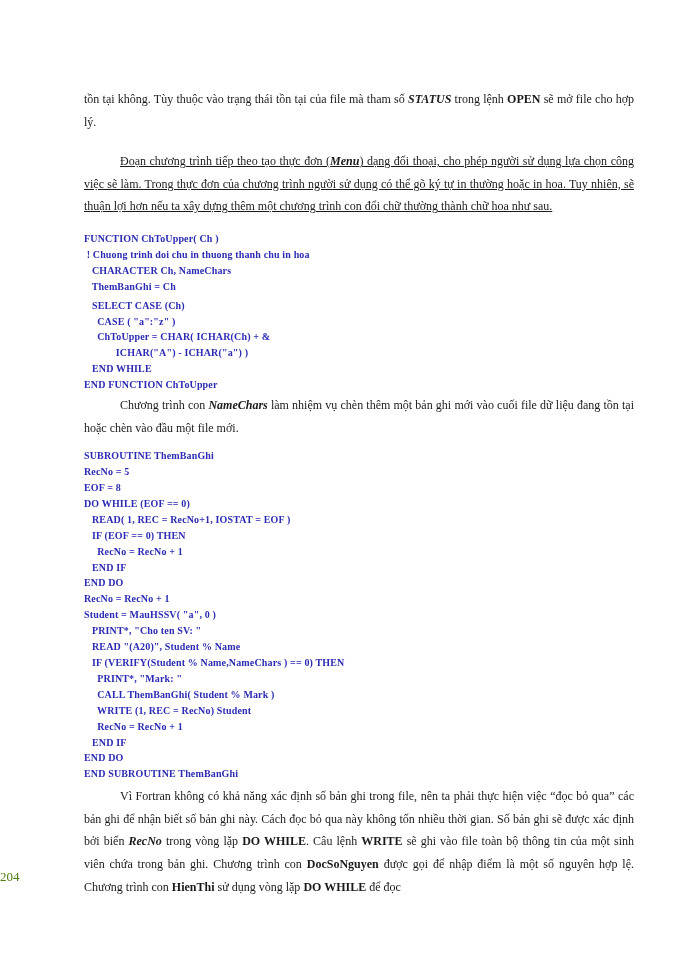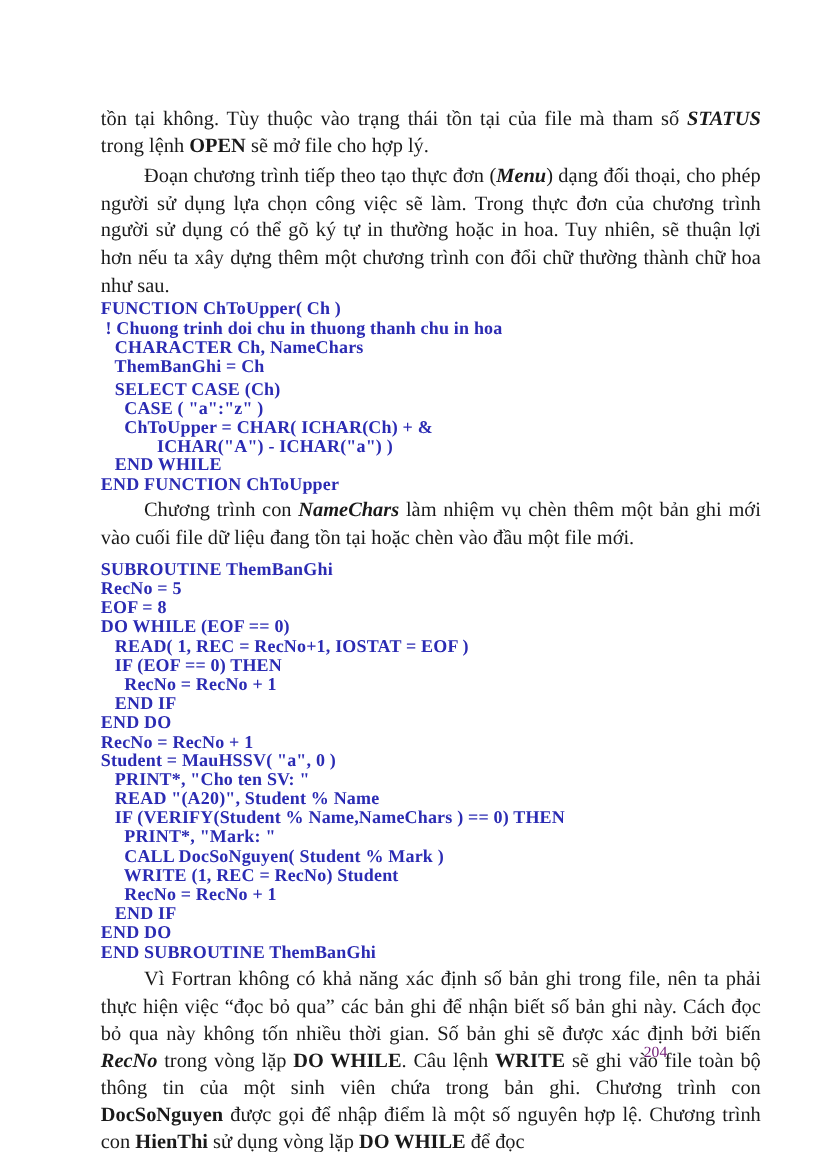--- a/index.html
+++ b/index.html
@@ -1,30 +1,30 @@
 <!DOCTYPE html>
 <html><head>
 <meta charset="utf-8">
 <style>
   html, body { margin: 0; padding: 0; background: #ffffff; }
   body { width: 700px; height: 960px; position: relative; overflow: hidden;
          font-family: "Liberation Serif", "DejaVu Serif", serif; color: #1a1a1a; }
   .page { position: absolute; left: 84px; top: 88px; width: 550px; }
-  .para { font-size: 17px; line-height: 22.6px; margin: 0; text-align: justify; }
+  .para { font-size: 12px; line-height: 22.6px; margin: 0; text-align: justify; }
   .para.indent { text-indent: 36px; }
-  .para + .para { margin-top: 3px; }
-  .code { margin: 2px 0 5px 0; color: #2b2bb3; font-weight: bold; font-size: 15px;
+  .para + .para { margin-top: 17px; text-decoration: underline; }
+  .code { margin: 13px 0 5px 0; color: #2b2bb3; font-weight: bold; font-size: 10px;
           line-height: 15.9px; font-family: "Liberation Serif", "DejaVu Serif", serif;
           letter-spacing: 0.15px; }
   .code .line { white-space: pre; display: block; }
   .code .gap { height: 3px; }
   b.kw { font-weight: bold; }
   i.em { font-weight: bold; font-style: italic; }
-  .pagenum { position: absolute; left: 0; width: 556px; top: 869px; text-align: right;
-             font-size: 13px; color: #701a75; }
+  .pagenum { position: absolute; left: 0; width: 556px; top: 869px; text-align: left;
+             font-size: 13px; color: #4d7c0f; }
 </style>
 </head>
 <body>
 
 <div class="page">
 
   <p class="para"><span>tồn tại không. Tùy thuộc vào trạng thái tồn tại của file mà tham số </span><i class="em">STATUS</i><span> trong lệnh </span><b class="kw">OPEN</b><span> sẽ mở file cho hợp lý.</span></p>
 
   <p class="para indent"><span>Đoạn chương trình tiếp theo tạo thực đơn (</span><i class="em">Menu</i><span>) dạng đối thoại, cho phép người sử dụng lựa chọn công việc sẽ làm. Trong thực đơn của chương trình người sử dụng có thể gõ ký tự in thường hoặc in hoa. Tuy nhiên, sẽ thuận lợi hơn nếu ta xây dựng thêm một chương trình con đổi chữ thường thành chữ hoa như sau.</span></p>
 
@@ -53,21 +53,21 @@
     <span class="line">   IF (EOF == 0) THEN</span>
     <span class="line">     RecNo = RecNo + 1</span>
     <span class="line">   END IF</span>
     <span class="line">END DO</span>
     <span class="line">RecNo = RecNo + 1</span>
     <span class="line">Student = MauHSSV( "a", 0 )</span>
     <span class="line">   PRINT*, "Cho ten SV: "</span>
     <span class="line">   READ "(A20)", Student % Name</span>
     <span class="line">   IF (VERIFY(Student % Name,NameChars ) == 0) THEN</span>
     <span class="line">     PRINT*, "Mark: "</span>
-    <span class="line">     CALL DocSoNguyen( Student % Mark )</span>
+    <span class="line">     CALL ThemBanGhi( Student % Mark )</span>
     <span class="line">     WRITE (1, REC = RecNo) Student</span>
     <span class="line">     RecNo = RecNo + 1</span>
     <span class="line">   END IF</span>
     <span class="line">END DO</span>
     <span class="line">END SUBROUTINE ThemBanGhi</span>
   </div>
 
   <p class="para indent" style="margin-top:-2px"><span>Vì Fortran không có khả năng xác định số bản ghi trong file, nên ta phải thực hiện việc “đọc bỏ qua” các bản ghi để nhận biết số bản ghi này. Cách đọc bỏ qua này không tốn nhiều thời gian. Số bản ghi sẽ được xác định bởi biến </span><i class="em">RecNo</i><span> trong vòng lặp </span><b class="kw">DO WHILE</b><span>. Câu lệnh </span><b class="kw">WRITE</b><span> sẽ ghi vào file toàn bộ thông tin của một sinh viên chứa trong bản ghi. Chương trình con </span><b class="kw">DocSoNguyen</b><span> được gọi để nhập điểm là một số nguyên hợp lệ. Chương trình con </span><b class="kw">HienThi</b><span> sử dụng vòng lặp </span><b class="kw">DO WHILE</b><span> để đọc</span></p>
 </div>
 

